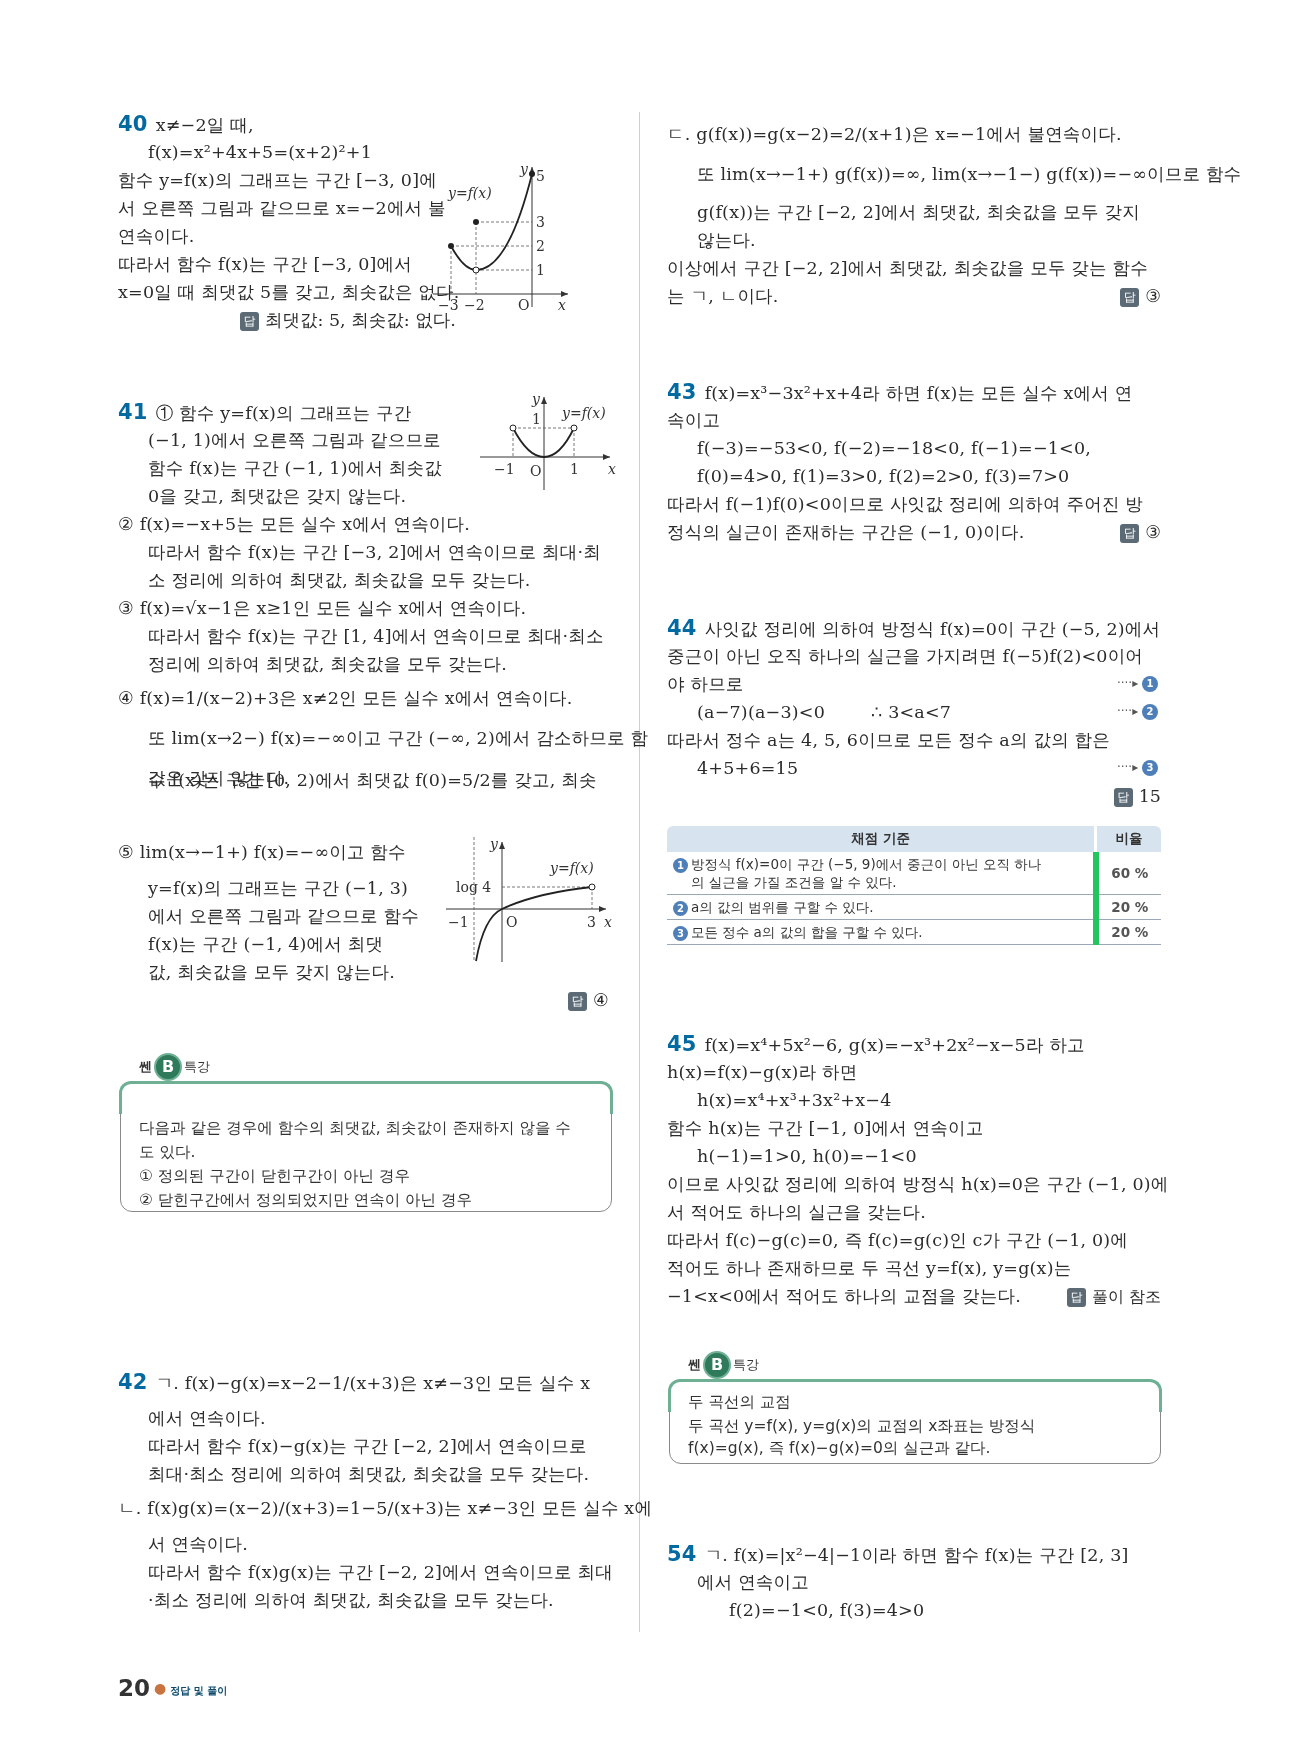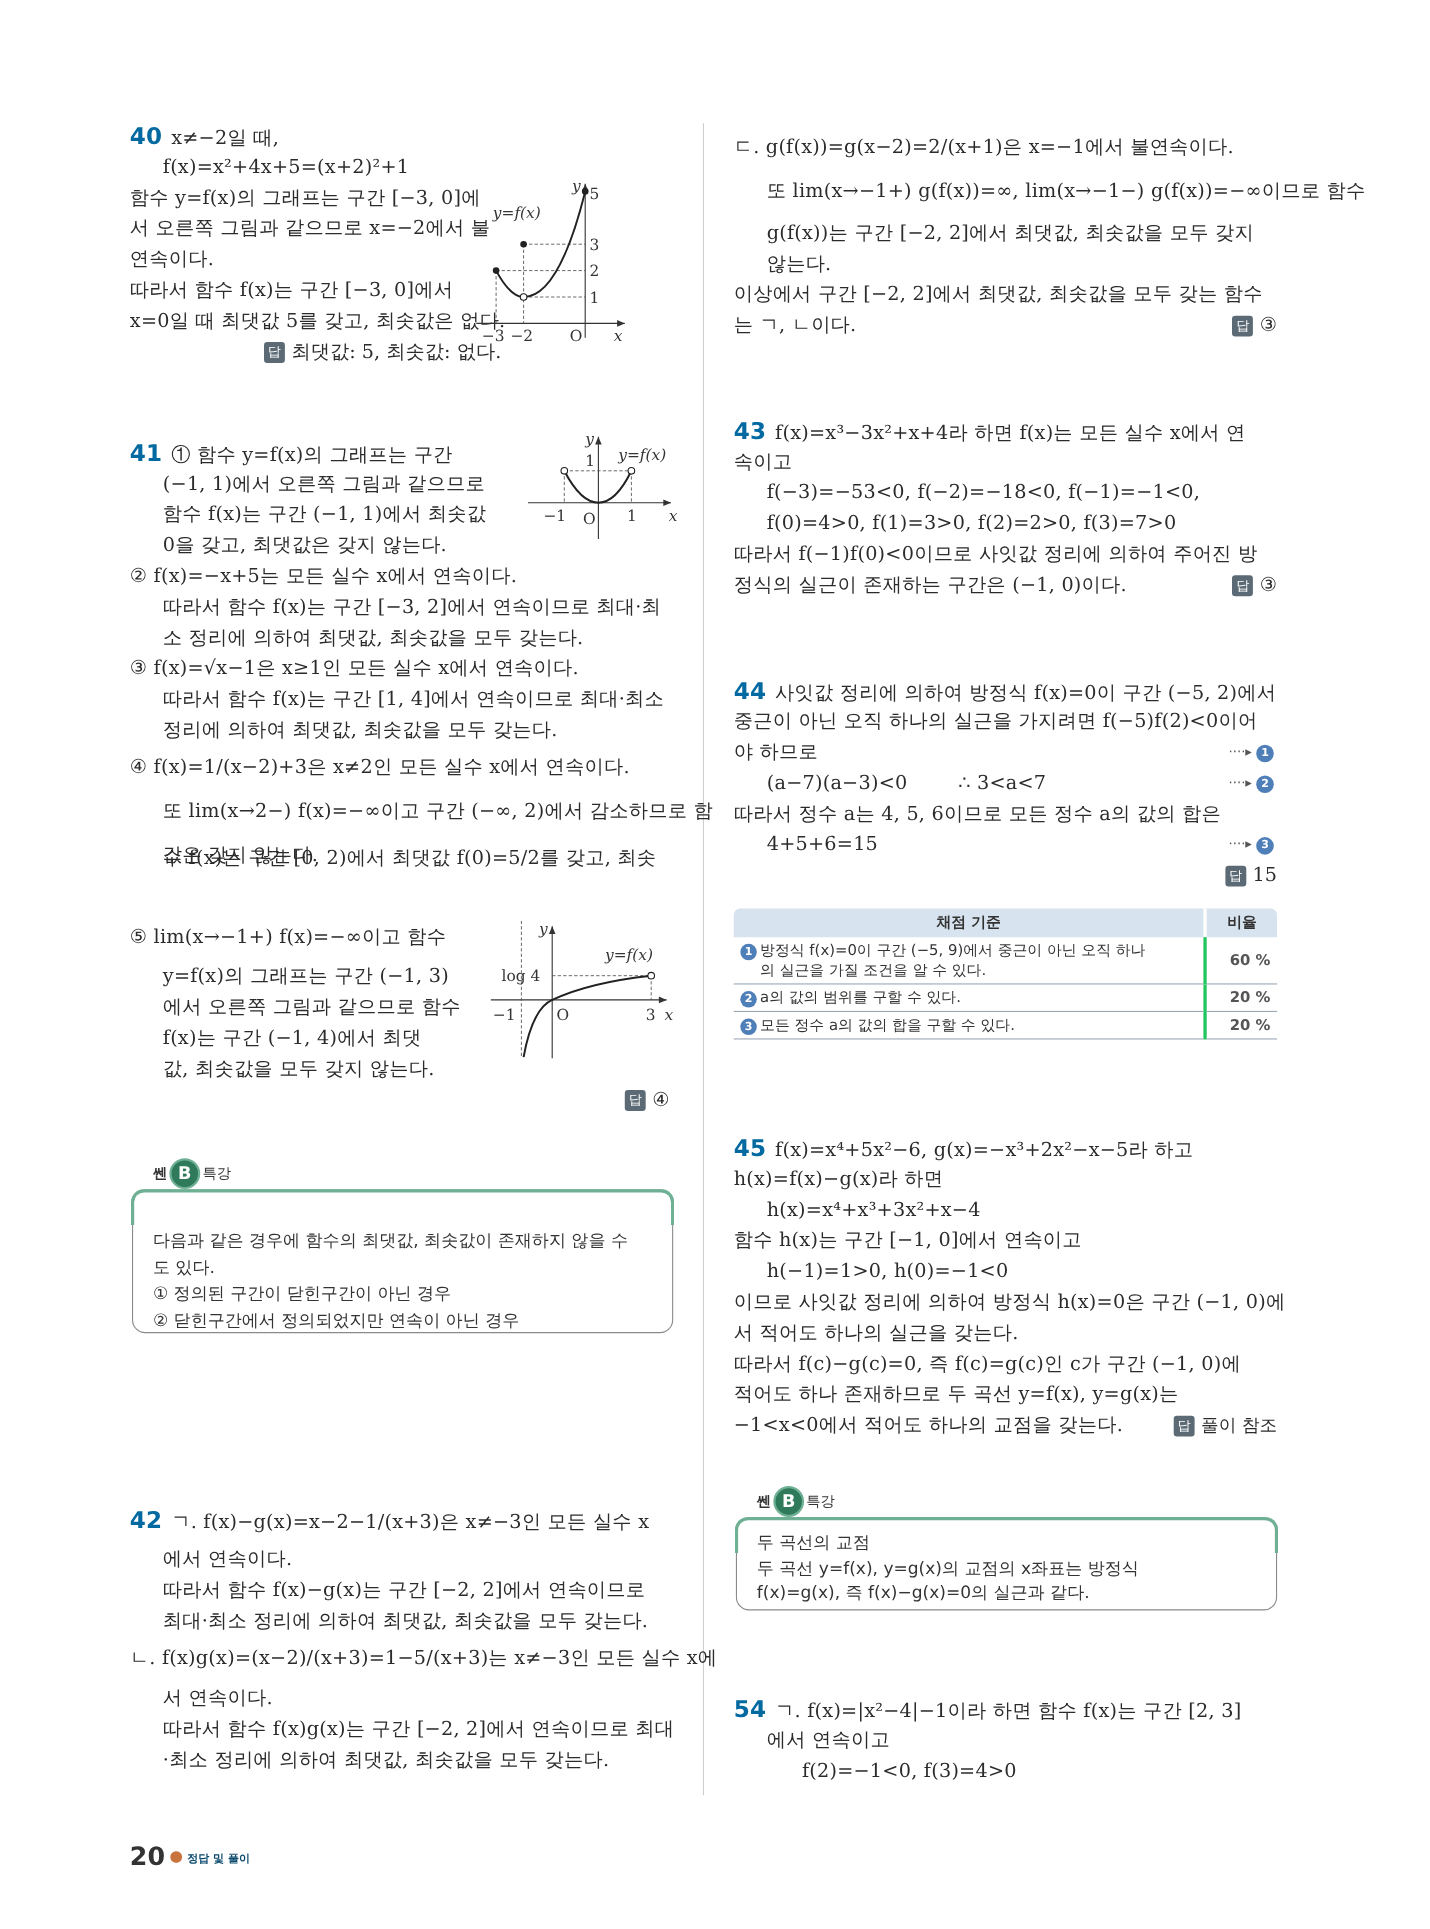--- a/index.html
+++ b/index.html
@@ -23,21 +23,21 @@
   .tip-top { position:absolute; left:-2px; right:-2px; top:-2px; height:30px; border:3px solid #6fb095; border-bottom:none; border-radius:12px 12px 0 0; }
   .tip-badge { position:absolute; display:flex; align-items:center; gap:2px; font-family:"DejaVu Sans",sans-serif; }
   .tip-ssen { font-size:13px; font-weight:bold; color:#333; }
   .tip-b { width:24px; height:24px; border-radius:50%; background:#2e7a5b; color:#fff; font-weight:bold; font-size:16px; text-align:center; line-height:24px; border:2px solid #6fb095; }
   .tip-tk { font-size:13px; color:#333; }
   .tip-text { position:absolute; font-family:"DejaVu Sans","Liberation Sans",sans-serif; font-size:15.5px; line-height:22px; color:#333; white-space:nowrap; }
   .tip-title { font-weight:normal; }
   table.score { position:absolute; border-collapse:collapse; font-family:"DejaVu Sans","Liberation Sans",sans-serif; font-size:13.5px; color:#333; }
   table.score th { background:#d7e3ef; font-weight:bold; height:26px; padding:0; }
   table.score td { border-bottom:1px solid #9aa7b5; padding:3px 6px; line-height:18px; }
-  table.score td.pct { text-align:right; font-weight:bold; border-left:3px solid #22c55e; color:#555; }
+  table.score td.pct { text-align:center; font-weight:bold; border-left:6px solid #22c55e; color:#555; }
   .cnum { display:inline-block; width:15px; height:15px; border-radius:50%; background:#4f7fb8; color:#fff; font-size:10px; text-align:center; line-height:15px; font-weight:bold; margin-right:3px; }
   .step { position:absolute; right:0; font-family:"DejaVu Sans",sans-serif; font-size:12px; color:#555; }
   .step .cnum { width:16px; height:16px; line-height:16px; }
   .footer { position:absolute; left:118px; top:1675px; font-family:"DejaVu Sans","Liberation Sans",sans-serif; white-space:nowrap; }
   .footer .pg { font-size:23px; font-weight:bold; color:#333; }
   .footer .dot { color:#c9733f; font-size:14px; margin:0 4px; vertical-align:3px; }
   .footer .lbl { font-size:10px; font-weight:bold; color:#0c4a6e; vertical-align:2px; }
 </style>
 </head>
 <body>

